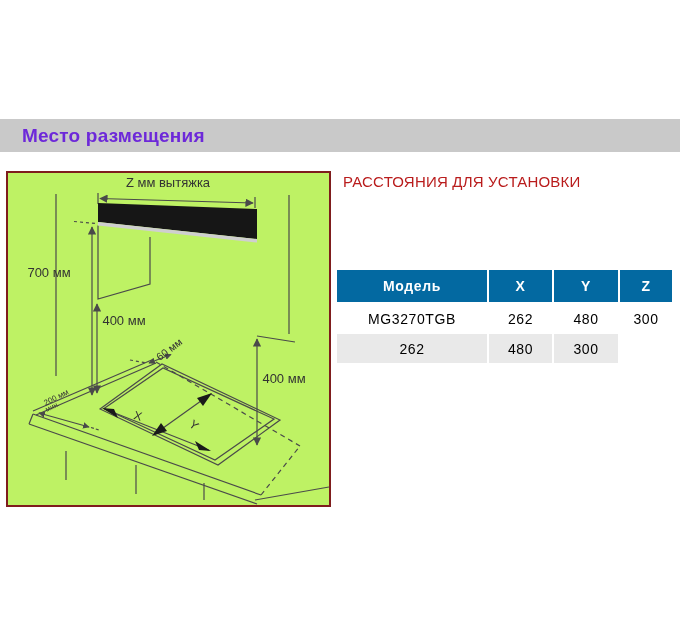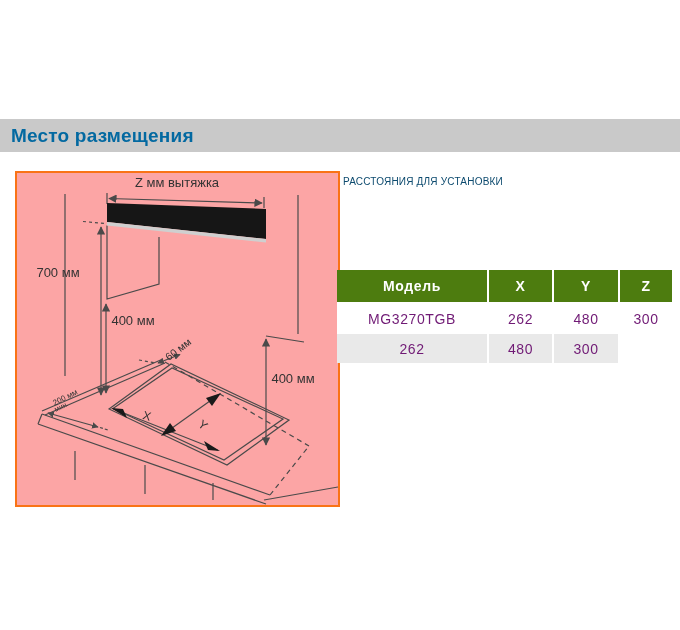--- a/index.html
+++ b/index.html
@@ -1,37 +1,37 @@
 <!DOCTYPE html>
 <html><head>
 <meta charset="utf-8">
 <style>
   html,body{margin:0;padding:0;background:#fff;}
   .stage{position:relative;width:680px;height:630px;background:#ffffff;overflow:hidden;
          font-family:"Liberation Sans", sans-serif;}
   
   .title-bar{position:absolute;left:0;top:119px;width:680px;height:33px;background:#c9c9c9;
              display:flex;align-items:center;}
-  .title-bar .ttl{font-size:19px;font-weight:bold;color:#0369a1;padding-left:11px;letter-spacing:.2px;}
+  .title-bar .ttl{font-size:19px;font-weight:bold;color:#6d28d9;padding-left:22px;letter-spacing:.2px;}
   
-  .diagram{position:absolute;left:15px;top:171px;width:321px;height:332px;border:2px solid #f97316;background:#fca5a5;}
+  .diagram{position:absolute;left:6px;top:171px;width:321px;height:332px;border:2px solid #7f1d1d;background:#bef264;}
   .diagram svg{display:block;width:100%;height:100%;}
   
-  .heading{position:absolute;left:343px;top:171px;width:330px;font-size:10px;line-height:21.5px;
-           color:#0c4a6e;letter-spacing:.2px;font-weight:400;}
+  .heading{position:absolute;left:343px;top:171px;width:330px;font-size:15px;line-height:21.5px;
+           color:#b91c1c;letter-spacing:.2px;font-weight:400;}
   
   .spec-table{position:absolute;left:337px;top:270px;width:335px;background:#fff;}
   .trow{display:grid;grid-template-columns:150px 63px 64px 1fr;column-gap:2px;}
   .thead{margin-bottom:2px;}
-  .thead .cell{background:#4d7c0f;color:#fff;font-weight:bold;height:32px;font-size:14px;letter-spacing:.6px;}
+  .thead .cell{background:#0369a1;color:#fff;font-weight:bold;height:32px;font-size:14px;letter-spacing:.6px;}
   .cell{display:flex;align-items:center;justify-content:center;}
   .tbody1 .cell{background:#ffffff;}
   .tbody1{margin-bottom:1px;}
   .tbody2 .cell{background:#e9e9e9;}
-  .tbody1 .cell,.tbody2 .cell{height:29px;font-size:14px;color:#701a75;letter-spacing:.6px;}
+  .tbody1 .cell,.tbody2 .cell{height:29px;font-size:14px;color:#000000;letter-spacing:.6px;}
   
   .dlabel{fill:#333;font-family:"Liberation Sans",sans-serif;}
 </style>
 </head>
 <body>
 
 <div class="stage">
 
   <div class="title-bar">
     <span class="ttl">Место размещения</span>

